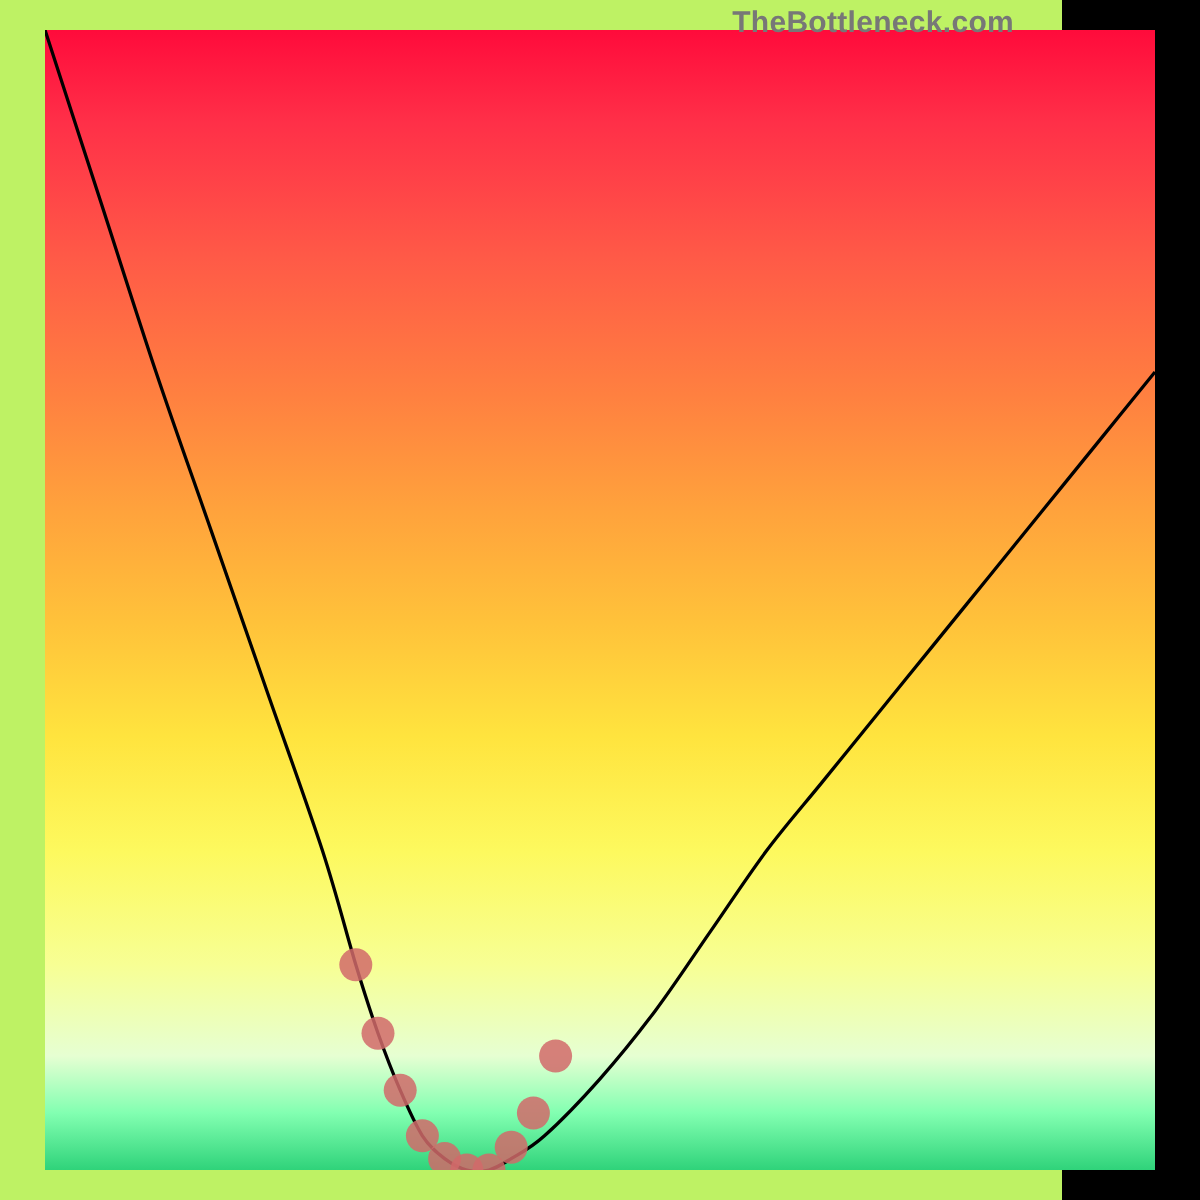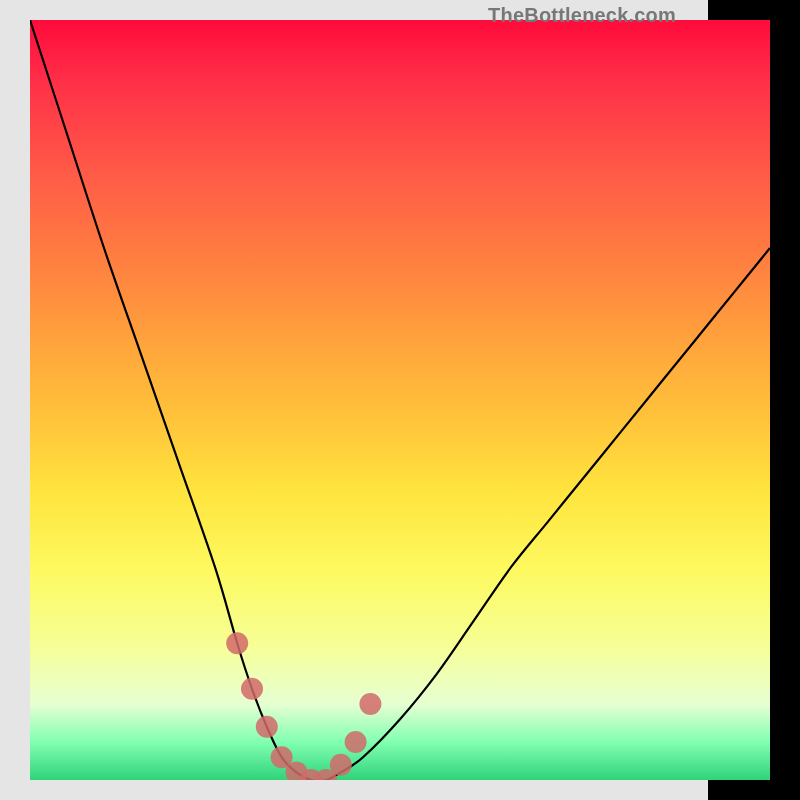--- a/index.html
+++ b/index.html
@@ -8,21 +8,21 @@
     height: 800px;
     background: #000;
     position: relative;
     font-family: Arial, Helvetica, sans-serif;
     overflow: hidden;
   }
   .outer {
     position: absolute;
     left: 0; top: 0;
     width: 708px; height: 800px;
-    background: #e5e5e5;
+    background: #bef264;
   }
   .plot-area {
     position: absolute;
     left: 30px;
     top: 20px;
     width: 740px;
     height: 760px;
     
     background: linear-gradient(to bottom,
       #ff0b3b 0%,

